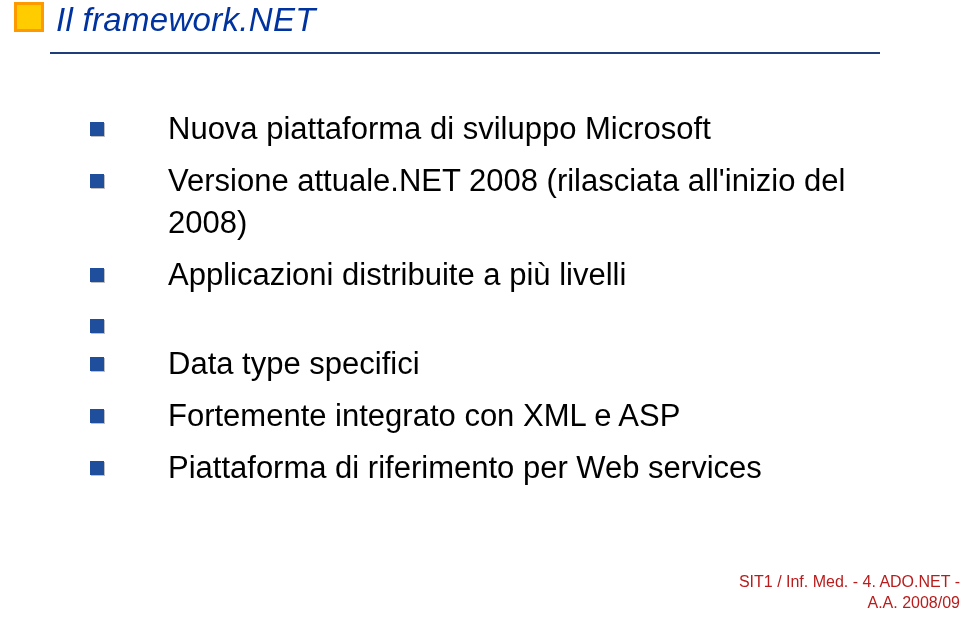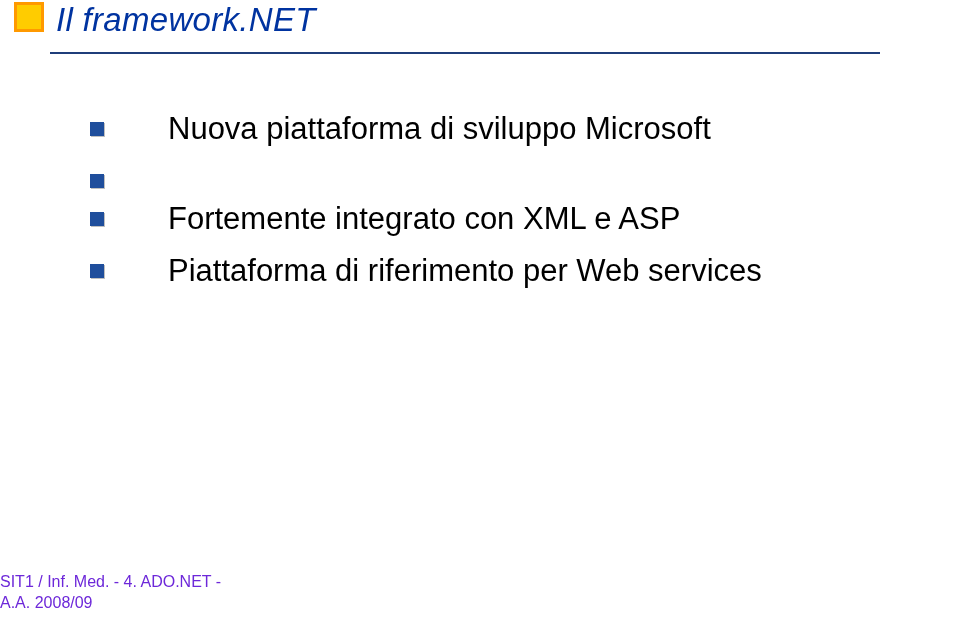--- a/index.html
+++ b/index.html
@@ -78,45 +78,57 @@
     color: #000;
     font-size: 31px;
     font-family: "Verdana", "Geneva", sans-serif;
   }
   .wrap .txt { line-height: 1.35; }
   .footer {
     position: absolute;
     bottom: 6px;
     left: 0;
     width: 960px;
-    text-align: left;
+    text-align: right;
     font-size: 16px;
-    color: #6d28d9;
+    color: #b91c1c;
     font-family: "Verdana", "Geneva", sans-serif;
     line-height: 1.3;
   }
 </style>
 </head>
 <body>
 
 <div class="accent-square">
   <div class="accent-outer"></div>
   <div class="accent-inner"></div>
 </div>
 
 <h1 class="title">Il framework.NET</h1>
 <div class="underline"></div>
 
 <div class="content">
   <div class="item">
     <div class="sq"></div>
     <div class="txt">Nuova piattaforma di sviluppo Microsoft</div>
   </div>
+  <div class="item wrap">
+    <div class="sq"></div>
+    <div class="txt">Versione attuale.NET 2008 (rilasciata all'inizio del 2008)</div>
+  </div>
   <div class="item">
     <div class="sq"></div>
+    <div class="txt">Applicazioni distribuite a più livelli</div>
+  </div>
+  <div class="item">
+    <div class="sq"></div>
+  </div>
+  <div class="item">
+    <div class="sq"></div>
+    <div class="txt">Data type specifici</div>
   </div>
   <div class="item">
     <div class="sq"></div>
     <div class="txt">Fortemente integrato con XML e ASP</div>
   </div>
   <div class="item">
     <div class="sq"></div>
     <div class="txt">Piattaforma di riferimento per Web services</div>
   </div>
 </div>

